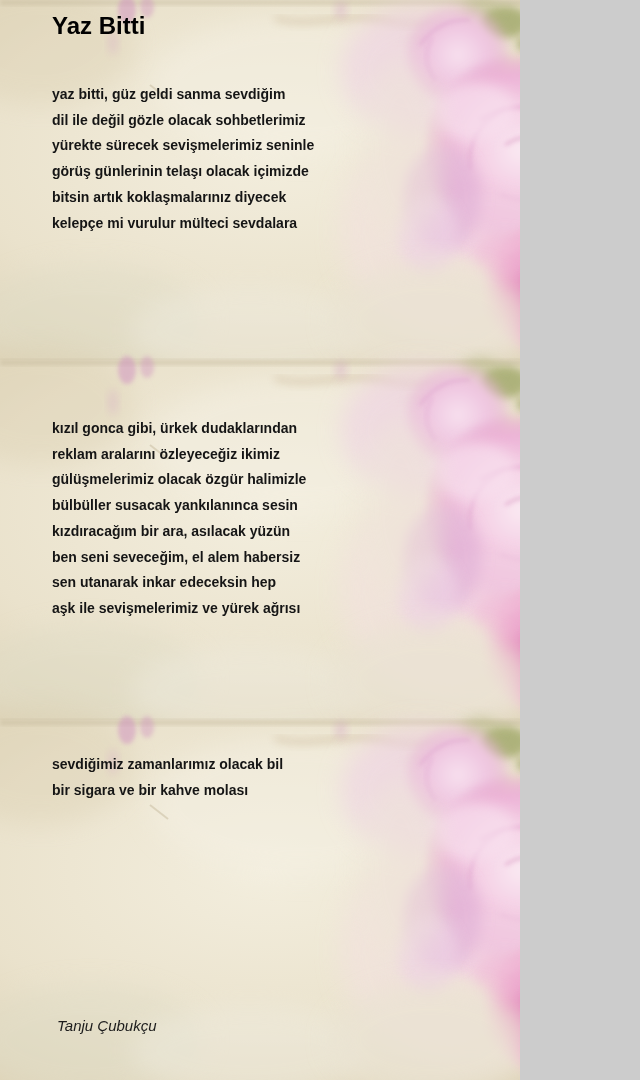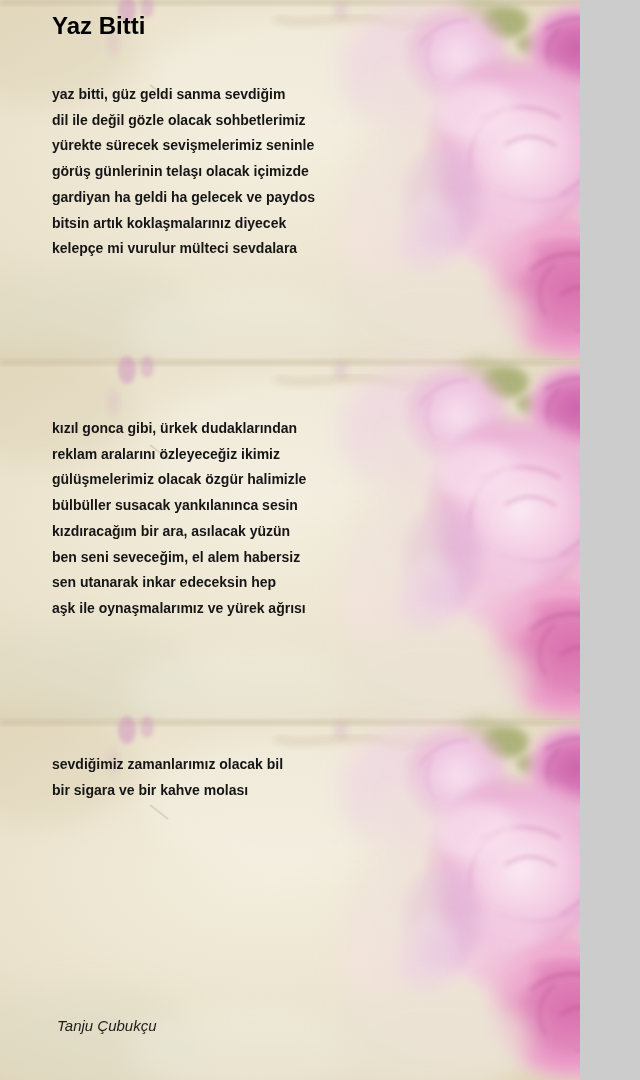--- a/index.html
+++ b/index.html
@@ -1,18 +1,18 @@
 <!DOCTYPE html>
 <html><head>
 <meta charset="utf-8">
 <style>
   html, body { margin: 0; padding: 0; background: #ccc; }
   .page {
     position: relative;
-    width: 580px;
+    width: 520px;
     height: 1080px;
     overflow: hidden;
     background: #737373;
     font-family: "Liberation Sans", sans-serif;
   }
   .bg {
     position: absolute;
     left: 0; top: 0;
     width: 640px; height: 1080px;
     display: block;
@@ -178,34 +178,33 @@
     <use href="#tile" y="720"></use>
   </svg>
 
   <h1 class="title">Yaz Bitti</h1>
 
   <div class="stanza s1">
     <div class="line">yaz bitti, güz geldi sanma sevdiğim</div>
     <div class="line">dil ile değil gözle olacak sohbetlerimiz</div>
     <div class="line">yürekte sürecek sevişmelerimiz seninle</div>
     <div class="line">görüş günlerinin telaşı olacak içimizde</div>
-    <div class="line">gardiyan ha geldi ha gelecek ve paydos</div>
     <div class="line">bitsin artık koklaşmalarınız diyecek</div>
     <div class="line">kelepçe mi vurulur mülteci sevdalara</div>
   </div>
 
   <div class="stanza s2">
     <div class="line">kızıl gonca gibi, ürkek dudaklarından</div>
     <div class="line">reklam aralarını özleyeceğiz ikimiz</div>
     <div class="line">gülüşmelerimiz olacak özgür halimizle</div>
     <div class="line">bülbüller susacak yankılanınca sesin</div>
     <div class="line">kızdıracağım bir ara, asılacak yüzün</div>
     <div class="line">ben seni seveceğim, el alem habersiz</div>
     <div class="line">sen utanarak inkar edeceksin hep</div>
-    <div class="line">aşk ile oynaşmalarımız ve yürek ağrısı</div>
+    <div class="line">aşk ile sevişmelerimiz ve yürek ağrısı</div>
   </div>
 
   <div class="stanza s3">
     <div class="line">sevdiğimiz zamanlarımız olacak bil</div>
     <div class="line">bir sigara ve bir kahve molası</div>
   </div>
 
   <div class="author">Tanju Çubukçu</div>
 
 </div>

